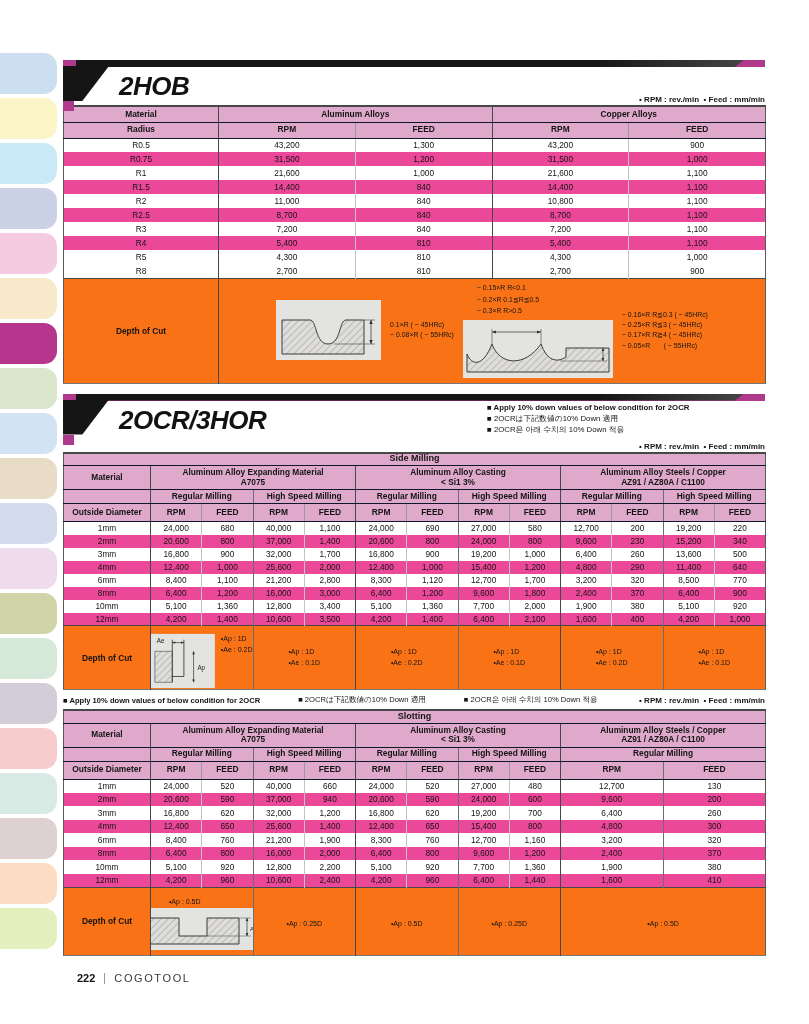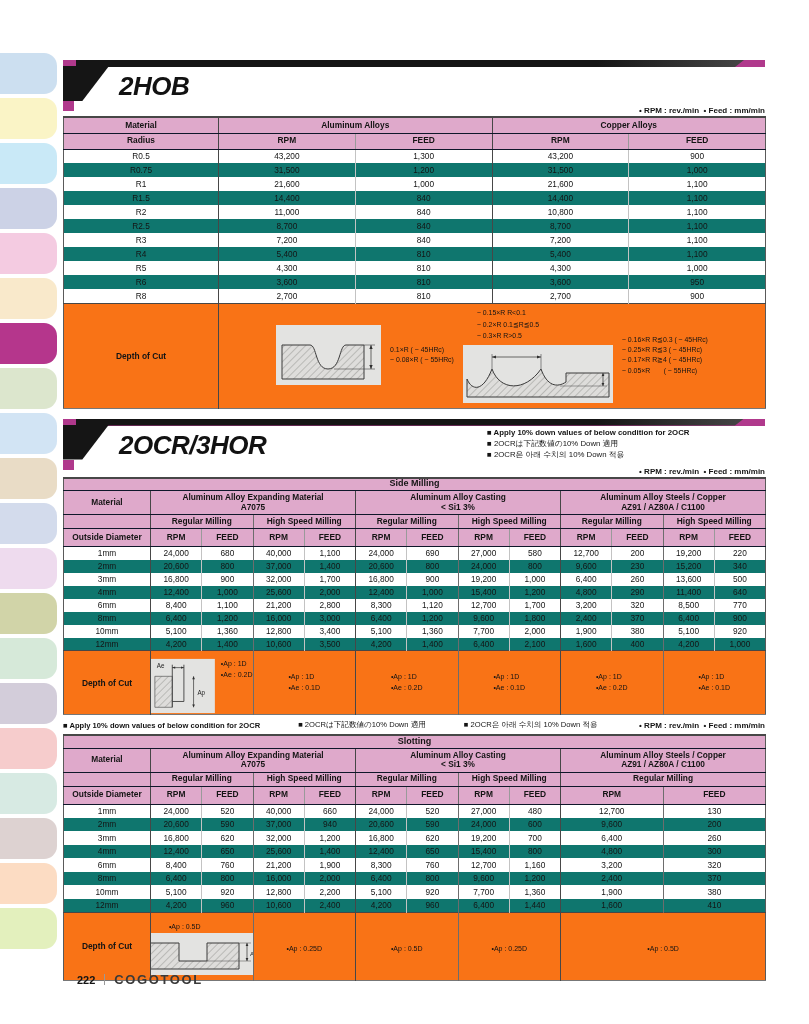--- a/index.html
+++ b/index.html
@@ -3,21 +3,21 @@
 <meta charset="utf-8">
 <style>
 *{margin:0;padding:0;box-sizing:border-box}
 html,body{width:809px;height:1024px;background:#fff;font-family:"Liberation Sans",sans-serif;overflow:hidden;position:relative;color:#141414}
 
 .sidebar{position:absolute;left:0;top:53px;width:57px}
 .side-tab{width:57px;height:41px;margin-bottom:4px;border-radius:0 13px 13px 0}
 
 #content{position:absolute;left:63px;top:60px;width:702px}
 
-.sec-head{position:relative;height:56px}
+.sec-head{position:relative;height:45px}
 .sec-head.ocr{height:58px;margin-top:10px}
 .bar{position:absolute;top:0;left:0;width:100%;height:7px;background:#b0398c}
 .bar::after{content:"";position:absolute;left:13px;top:0;height:7px;width:calc(100% - 34px);background:linear-gradient(90deg,#151515 78%,#454545);clip-path:polygon(0 0,100% 0,calc(100% - 9px) 100%,0 100%)}
 .flag{position:absolute;left:0;top:6px;width:46px;height:35px;background:#151515;clip-path:polygon(0 0,100% 0,42% 100%,0 100%)}
 .flagsq{position:absolute;left:0;top:41px;width:11px;height:10px;background:#b0398c}
 .sec-title{position:absolute;left:56px;top:11px;font-size:26px;font-weight:bold;font-style:italic;letter-spacing:-.5px;color:#121212;white-space:nowrap}
 .units{position:absolute;right:0;bottom:1px;font-size:8px;font-weight:bold;white-space:nowrap}
 .ocr-notes{position:absolute;left:424px;top:8px;width:280px;font-size:7.8px;line-height:1.45;text-align:left}
 .ocr-notes div{white-space:nowrap}
 .ocr-notes .n0{font-weight:bold}
@@ -28,21 +28,21 @@
 tr.cap th{font-size:9px;height:13px}
 tr.grp{height:24px}
 tr.grp th{font-size:8.3px}
 tr.sub{height:14px}
 tr.rf{height:18px}
 tr.h16{height:16px}
 tbody.data tr{height:13px}
 table.hob tbody.data tr{height:14px}
 table.slot tbody.data tr{height:13.5px}
 tbody.data td{font-size:8.3px}
-tbody.data tr.alt{background:#0f766e}
+tbody.data tr.alt{background:#ec4899}
 .gb{border-left:1.5px solid #474747}
 .mb{border-left:1px solid #6d6d6d}
 .lb{border-left:1px solid #c3c3c3}
 thead .lb{border-left:1px solid #9a9a9a}
 
 tbody.depthb td{background:#f97316;border-top:1.5px solid #474747}
 td.dlabel{font-weight:bold;font-size:8.4px}
 .dl{display:inline-block;text-align:left;font-size:7px;line-height:1.6}
 .dcellflex{display:flex;align-items:flex-start;justify-content:center;gap:6px;padding-top:6px}
 .slotwrap{display:flex;flex-direction:column;align-items:center;padding-top:4px}
@@ -58,21 +58,21 @@
 td.zdepth{height:68px}
 
 .notesline{display:flex;align-items:center;margin-top:5px;font-size:7.6px;white-space:nowrap}
 .notesline .nb{font-weight:bold}
 .notesline .sp{margin-left:38px}
 .notesline .right{margin-left:auto;font-weight:bold;font-size:8px}
 
 .footer{position:absolute;left:77px;top:972px;display:flex;align-items:center;gap:9px}
 .fpage{font-size:11px;font-weight:bold}
 .fdiv{width:1px;height:11px;background:#999}
-.fbrand{font-size:13px;font-weight:bold;letter-spacing:1.6px;color:#3a3a3a}
+.fbrand{font-size:11px;font-weight:normal;letter-spacing:1.6px;color:#3a3a3a}
 svg text{font-family:"Liberation Sans",sans-serif}
 </style>
 </head>
 <body>
 
 <div class="sidebar">
     <div class="side-tab" style="background: rgb(204, 223, 240);"></div>
     <div class="side-tab" style="background: rgb(250, 244, 198);"></div>
     <div class="side-tab" style="background: rgb(201, 233, 247);"></div>
     <div class="side-tab" style="background: rgb(204, 210, 230);"></div>
@@ -182,27 +182,20 @@
           <td class="lb">810</td>
           <td class="gb">5,400</td>
           <td class="lb">1,100</td>
         </tr>
         <tr>
           <td>R5</td>
           <td class="gb">4,300</td>
           <td class="lb">810</td>
           <td class="gb">4,300</td>
           <td class="lb">1,000</td>
-        </tr>
-        <tr class="alt">
-          <td>R6</td>
-          <td class="gb">3,600</td>
-          <td class="lb">810</td>
-          <td class="gb">3,600</td>
-          <td class="lb">950</td>
         </tr>
         <tr>
           <td>R8</td>
           <td class="gb">2,700</td>
           <td class="lb">810</td>
           <td class="gb">2,700</td>
           <td class="lb">900</td>
         </tr>
       </tbody>
     <tbody class="depthb">

